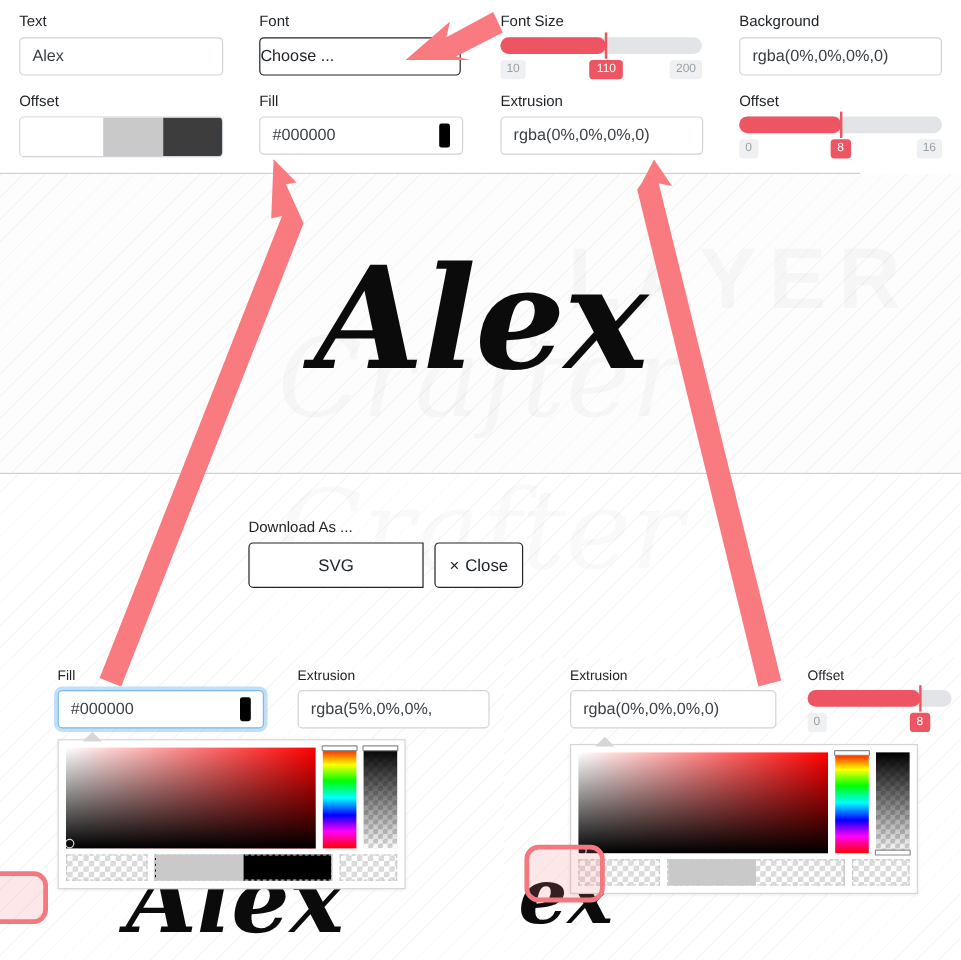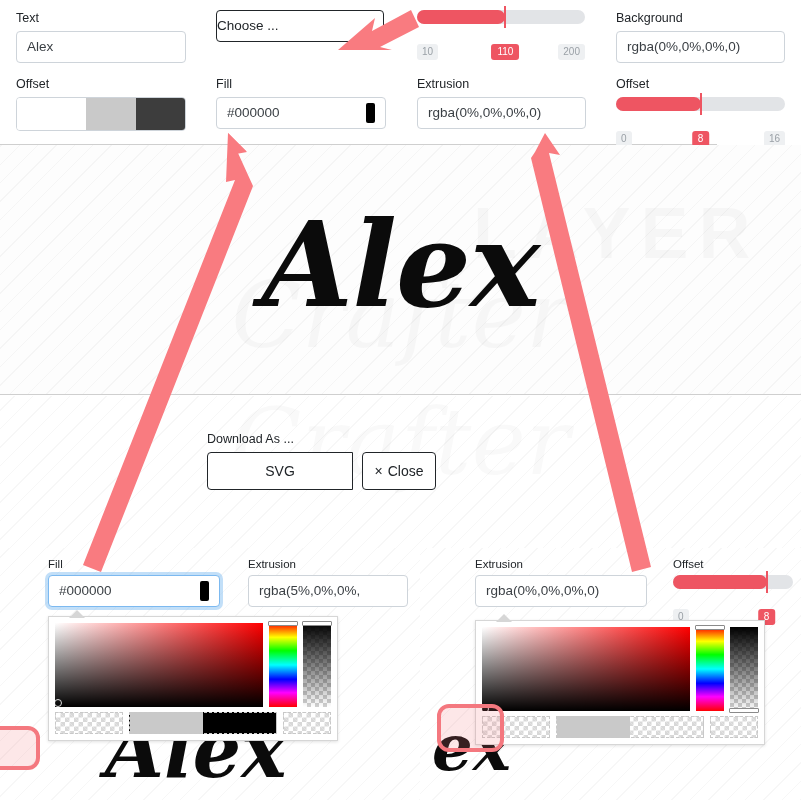--- a/index.html
+++ b/index.html
@@ -110,21 +110,21 @@
   }
   .track .needle {
     position: absolute; top: -4px;
     width: 2px; height: 22px;
     background: #ee5562;
     transform: translateX(-1px);
   }
   .scale {
     position: relative;
     height: 18px;
-    margin-top: 20px;
+    margin-top: 5px;
   }
   .scale .end {
     position: absolute; top: 0;
     font-size: 10px;
     color: #9aa0a6;
     background: #eef0f2;
     border-radius: 3px;
     padding: 2px 5px;
     line-height: 12px;
   }
@@ -348,24 +348,26 @@
   <div class="top-panel">
 
     <div class="field" style="left:16px; top:10px; width:170px;">
       <span class="lbl">Text</span>
       <div class="txtbox">
         <span>Alex</span>
       </div>
     </div>
 
     <div class="field" style="left:216px; top:10px; width:168px;">
+      <span class="lbl">Font</span>
       <div class="btn-choose">Choose ...</div>
     </div>
 
     <div class="field" style="left:417px; top:10px; width:168px;">
+      <span class="lbl">Font Size</span>
       <div class="slider-wrap">
         <div class="track">
           <div class="filled" style="width:52.6%"></div>
           <div class="needle" style="left:52.6%"></div>
         </div>
         <div class="scale">
           <span class="end lo">10</span>
           <span class="cur" style="left:52.6%">110</span>
           <span class="end hi">200</span>
         </div>

